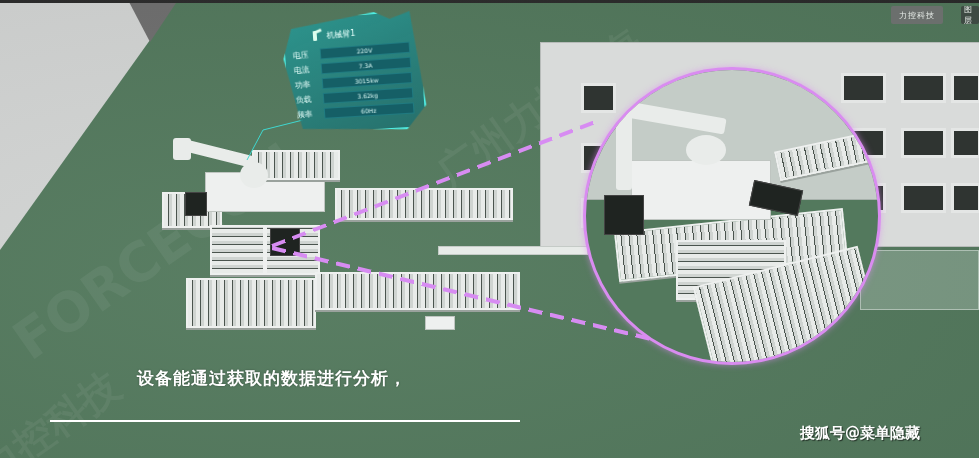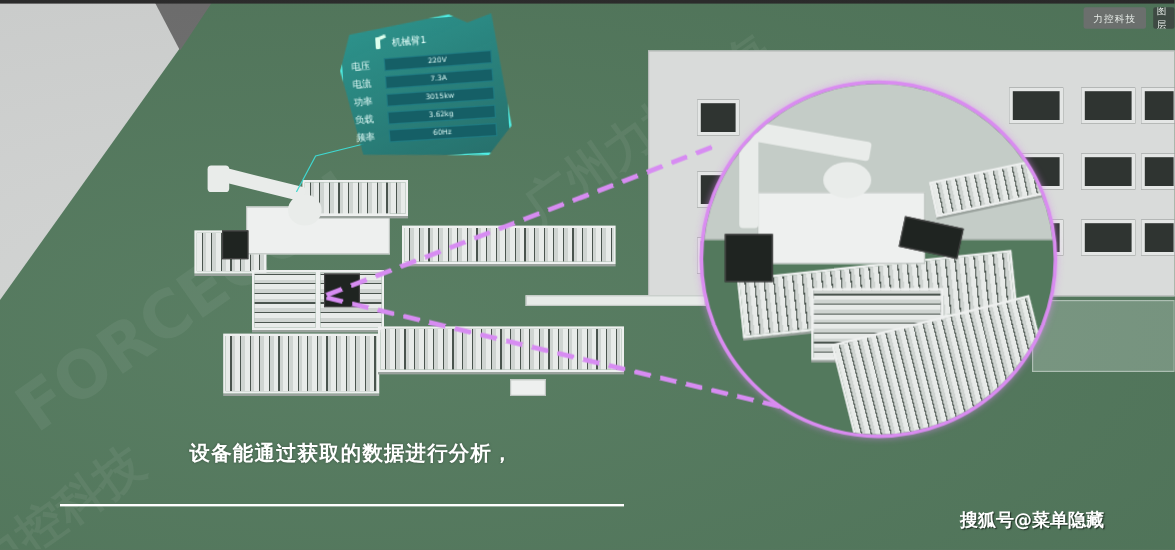--- a/index.html
+++ b/index.html
@@ -10,21 +10,21 @@
   .wall-left { position: absolute; left: 0; top: 0; width: 979px; height: 458px;
     background: #d3d5d4; clip-path: polygon(0 0, 140px 0, 150px 40px, 0 250px); }
   .wall-dark { position: absolute; left: 0; top: 0; width: 979px; height: 458px;
     background: #6f6f6f; clip-path: polygon(128px 0, 178px 0, 150px 42px); }
   .floor-shade { position: absolute; inset: 0; background: radial-gradient(ellipse at 30% 60%, rgba(255,255,255,0.04), rgba(0,0,0,0.06)); }
 
   
   .top-btns { position: absolute; right: 0; top: 6px; display: flex; gap: 6px; }
   .top-btn { height: 18px; padding: 0 8px; font-size: 8px; color: #e8ede9; background: #6b6f6d;
     display: flex; align-items: center; border-radius: 2px; letter-spacing: 1px; }
-  .top-btn.dark { background: #3e4a43; width: 18px; padding: 0 3px; overflow: hidden; }
+  .top-btn.dark { background: #3e4a43; width: 18px; padding: 0 3px; overflow: hidden; margin-left: 12px; }
 
   
   .panel { position: absolute; left: 283px; top: 14px; width: 140px; height: 118px;
     transform: perspective(400px) rotateY(-6deg) rotateZ(-4deg); }
   .panel-body { position: absolute; inset: 0; background: linear-gradient(160deg, rgba(40,150,145,0.9), rgba(30,110,110,0.85));
     clip-path: polygon(10px 10px, 95px 0, 110px 8px, 130px 2px, 140px 95px, 120px 118px, 15px 112px, 0 40px);
     border: 2px solid #4ff0e6; box-shadow: 0 0 10px #4ff0e6; }
   .panel-title { position: absolute; left: 30px; top: 12px; display: flex; align-items: center; gap: 4px; }
   .panel-title-text { font-size: 8px; color: #e4fffb; }
   .robot-icon { width: 12px; height: 14px; position: relative; }
@@ -51,21 +51,21 @@
 
   
   .zoom-circle { position: absolute; left: 583px; top: 67px; width: 298px; height: 298px; border-radius: 50%;
     border: 3px solid #d98cf0; overflow: hidden; background: #53795d; box-shadow: 0 0 6px rgba(220,140,240,0.6); }
 
   .dash { position: absolute; height: 4px; background: repeating-linear-gradient(90deg, #d78cf2 0 14px, transparent 14px 22px); transform-origin: 0 50%; }
 
   .rail { position: absolute; left: 438px; top: 246px; width: 150px; height: 9px; background: #e7ebe8; border: 1px solid #c5cbc7; }
 
   
-  .caption { position: absolute; left: 158px; top: 363px; color: #ffffff; font-size: 17px; line-height: 31px;
+  .caption { position: absolute; left: 137px; top: 363px; color: #ffffff; font-size: 17px; line-height: 31px;
     font-weight: bold; letter-spacing: 1px; text-shadow: 0 0 2px rgba(0,0,0,0.4); }
   .caption-line { position: absolute; left: 50px; top: 420px; width: 470px; height: 2px; background: #ffffff; }
   .zoom-label { position: absolute; left: 660px; top: 372px; color: #ffffff; font-size: 14px; font-weight: bold; letter-spacing: 1px;
     text-shadow: 0 0 3px rgba(0,0,0,0.5); }
   .watermark { position: absolute; left: 800px; top: 424px; color: #ffffff; font-size: 15px; font-weight: bold;
     text-shadow: 1px 1px 1px rgba(0,0,0,0.6); }
   .bg-mark { position: absolute; color: rgba(255,255,255,0.06); font-weight: bold; font-size: 54px; transform: rotate(-35deg); white-space: nowrap; }
 </style>
 </head>
 <body>

